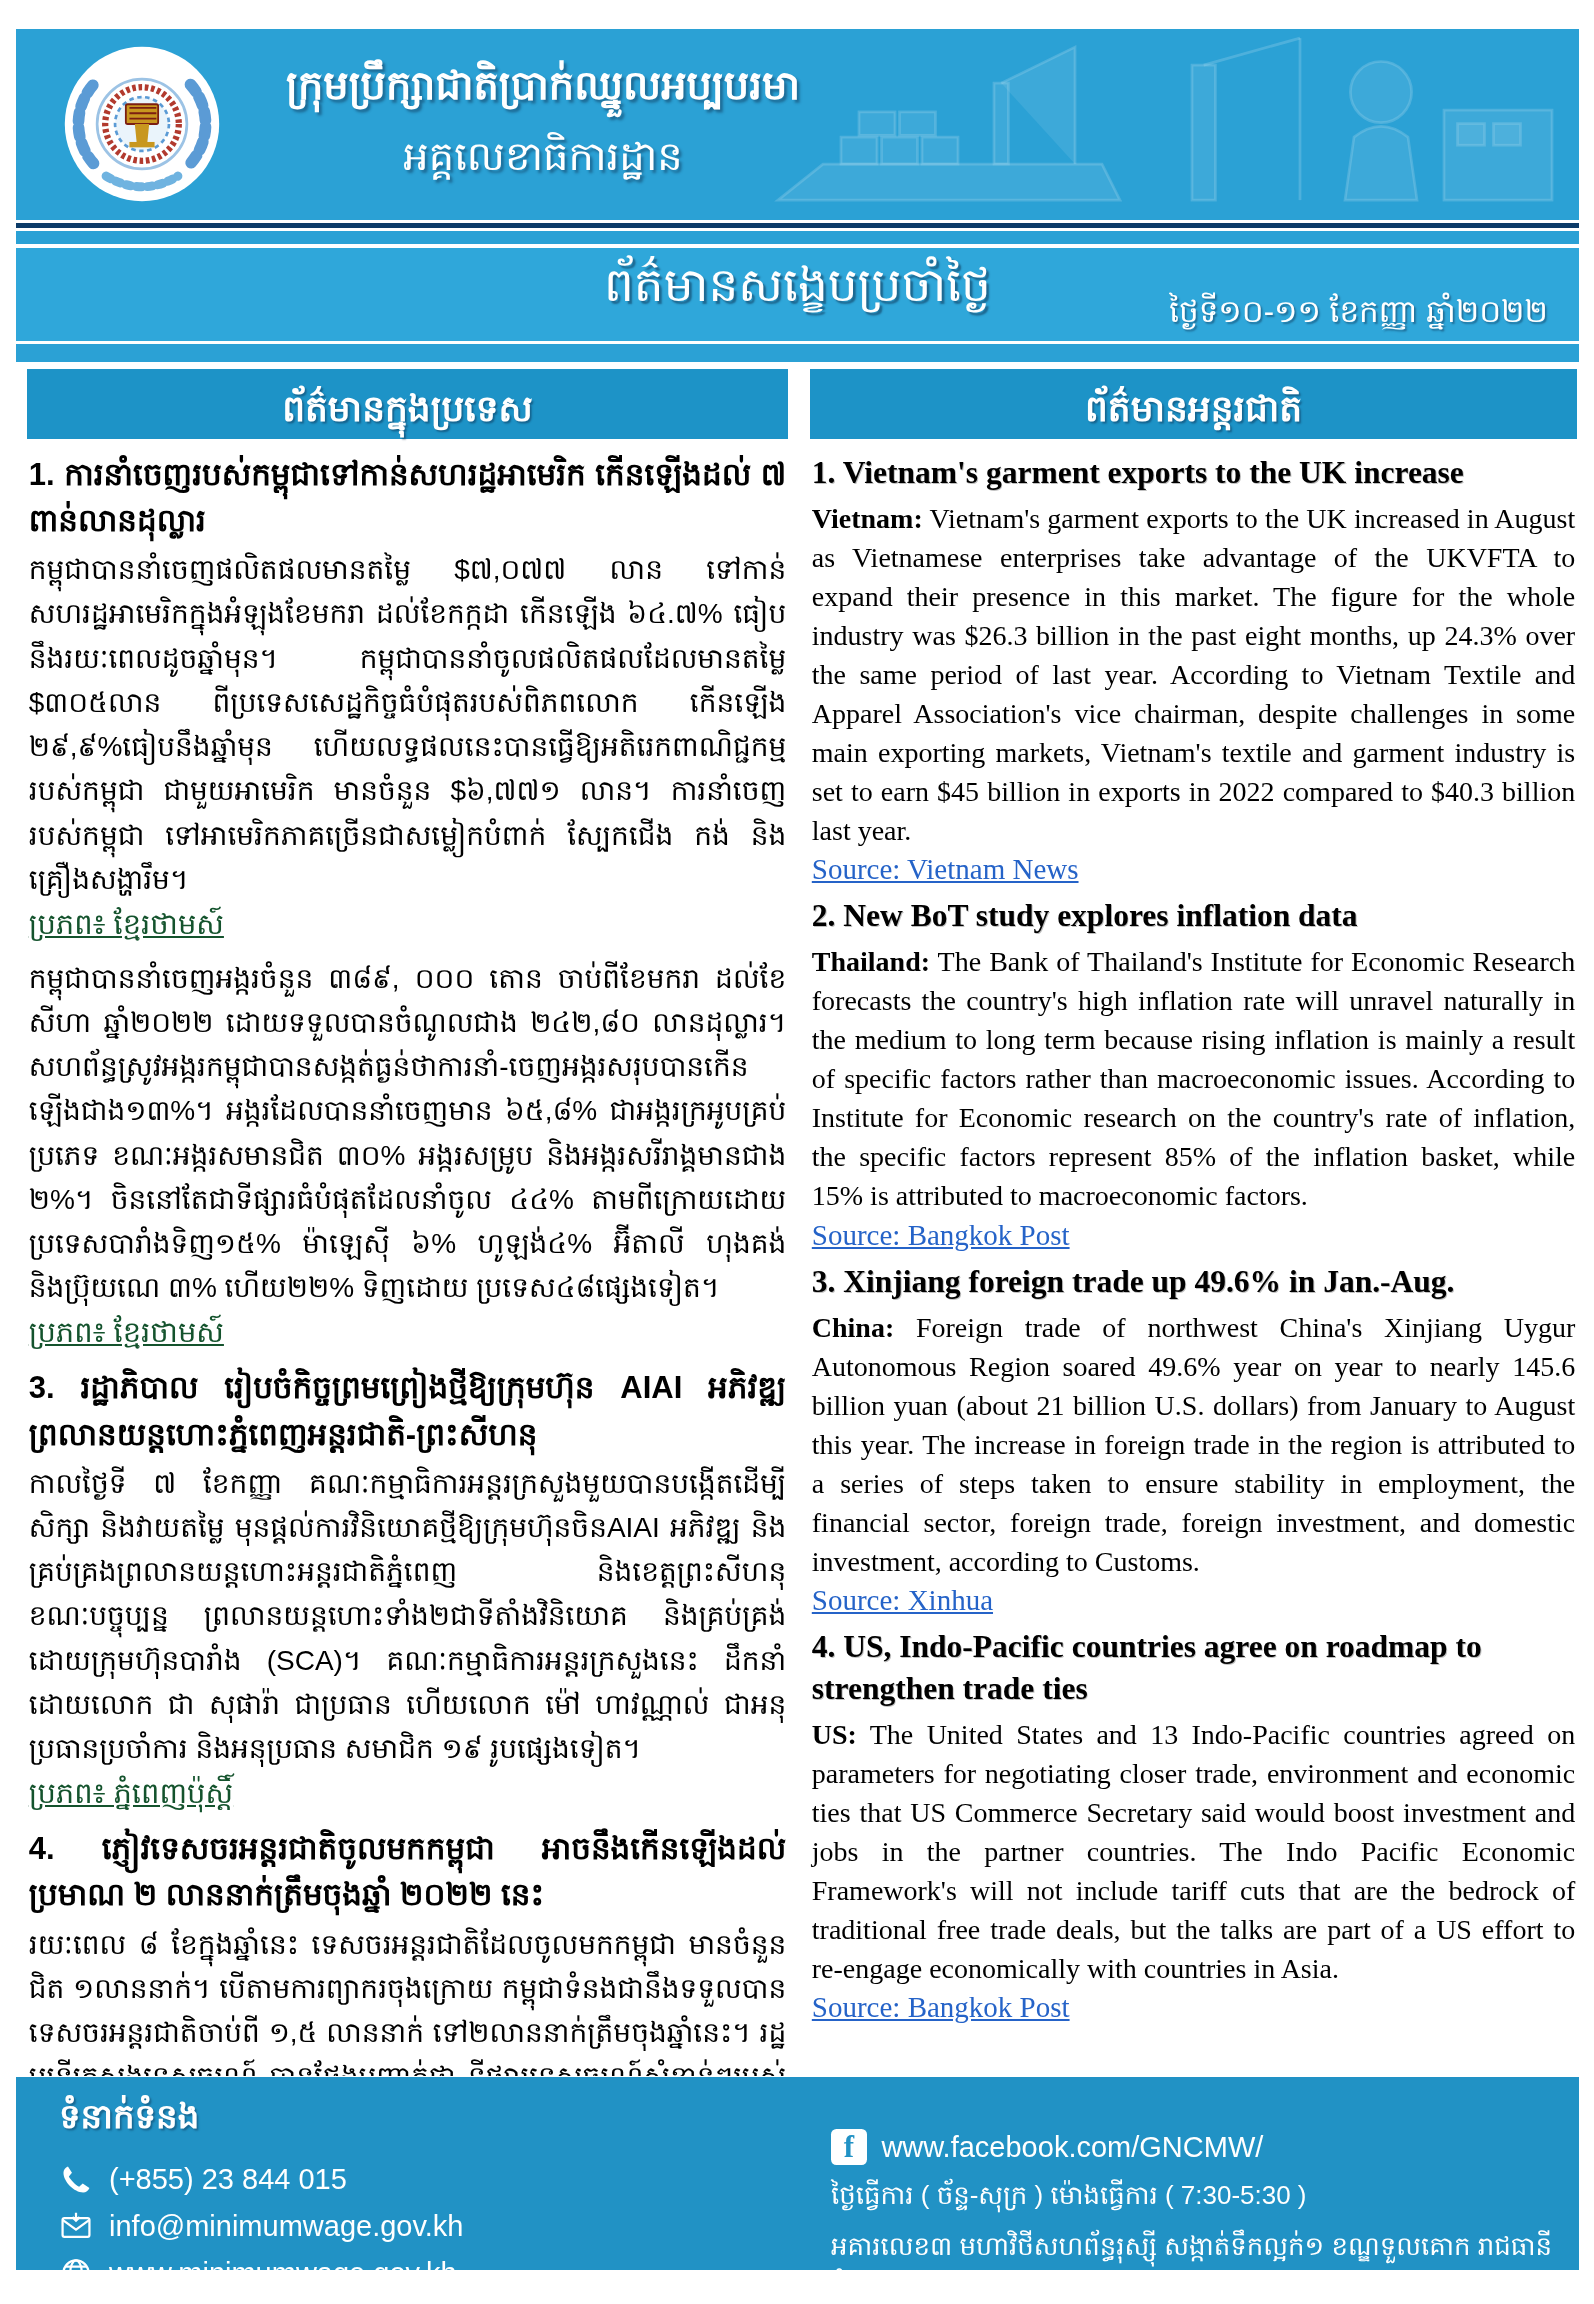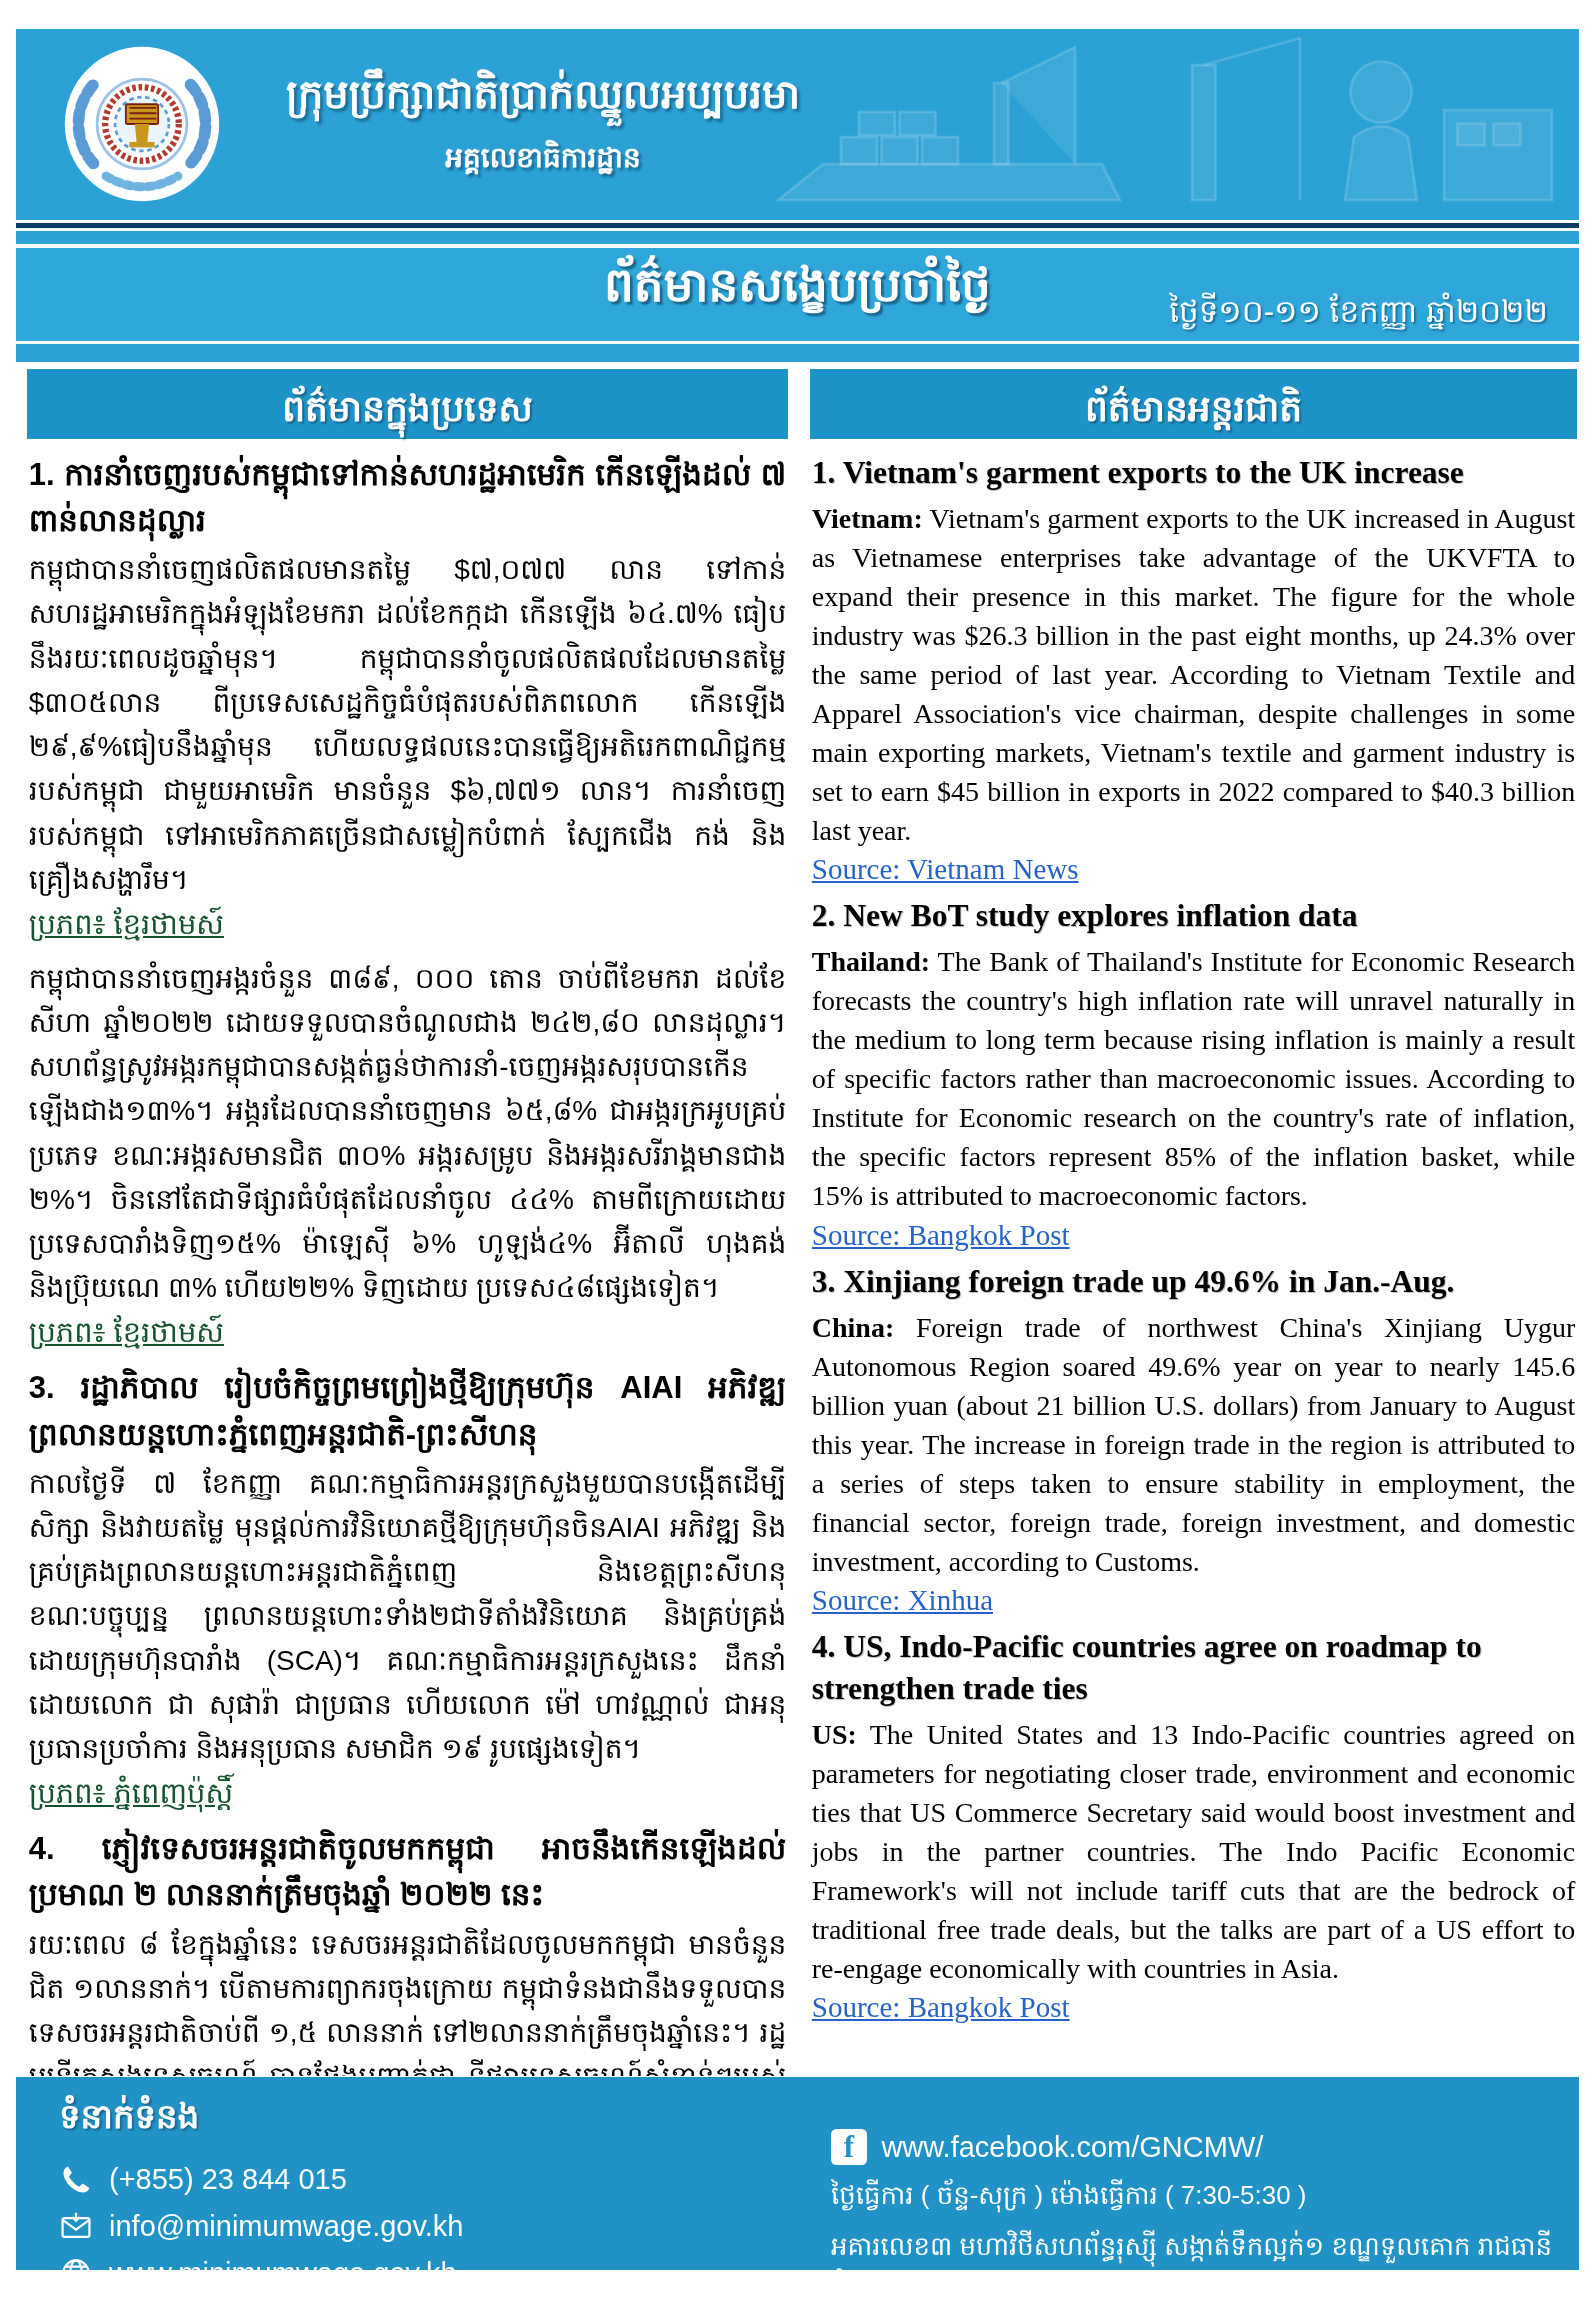--- a/index.html
+++ b/index.html
@@ -5,26 +5,26 @@
   html,body{margin:0;padding:0;background:#e8e8e8;}
   .page{position:relative;width:1595px;height:2304px;background:#ffffff;overflow:hidden;
         font-family:"Liberation Sans", sans-serif;color:#000;}
   
   .header-box{position:absolute;left:16px;top:29px;width:1563px;height:191px;background:#2BA1D5;overflow:hidden;}
   .ship-art{position:absolute;right:0;bottom:0;width:855px;height:191px;opacity:.55;}
   .logo{position:absolute;left:47px;top:16px;width:158px;height:158px;}
   .org-text{position:absolute;left:230px;top:0;width:594px;height:191px;display:flex;flex-direction:column;
             justify-content:center;align-items:center;gap:12px;}
   .org-line1{font-size:40px;font-weight:bold;color:#fff;text-shadow:2.7px 2.7px 2.7px rgba(10,40,70,.45);white-space:nowrap;}
-  .org-line2{font-size:28px;font-weight:bold;color:#fff;text-shadow:2.7px 2.7px 2.7px rgba(10,40,70,.45);}
+  .org-line2{font-size:40px;font-weight:normal;color:#fff;text-shadow:2.7px 2.7px 2.7px rgba(10,40,70,.45);}
   
   .navy-line{position:absolute;left:16px;top:223px;width:1563px;height:5.4px;background:#0C3B68;}
   .strip-1{position:absolute;left:16px;top:231px;width:1563px;height:12.6px;background:#2BA1D5;}
   .banner{position:absolute;left:16px;top:248px;width:1563px;height:93px;background:#2FA7DA;}
-  .banner-title{position:absolute;left:0;right:0;top:7.2px;text-align:center;font-size:47px;font-weight:bold;
+  .banner-title{position:absolute;left:0;right:0;top:7.2px;text-align:center;font-size:47px;font-weight:normal;
                 color:#fff;text-shadow:2.7px 2.7px 1.8px rgba(10,40,70,.5);}
   .banner-date{position:absolute;right:31px;bottom:3.6px;font-size:31px;color:#fff;
                text-shadow:1.8px 1.8px 1.8px rgba(10,40,70,.45);}
   .strip-2{position:absolute;left:16px;top:344px;width:1563px;height:18px;background:#2BA1D5;}
   
   .col{position:absolute;top:369px;height:1707px;overflow:hidden;}
   .col-left{left:27px;width:761px;}
   .col-right{left:810px;width:767px;}
   .col-header{height:70px;background:#1D93C7;display:flex;align-items:flex-end;justify-content:center;}
   .col-header span{font-size:36px;font-weight:bold;color:#fff;text-shadow:1.8px 1.8px 1.8px rgba(10,40,70,.45);}

